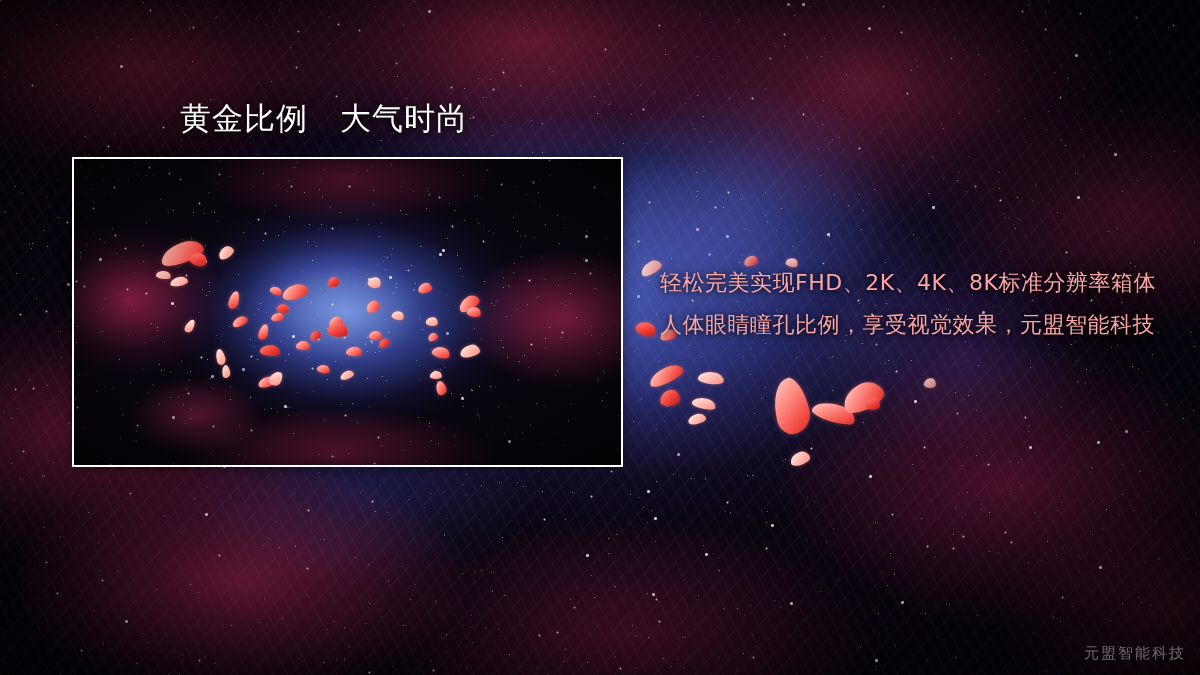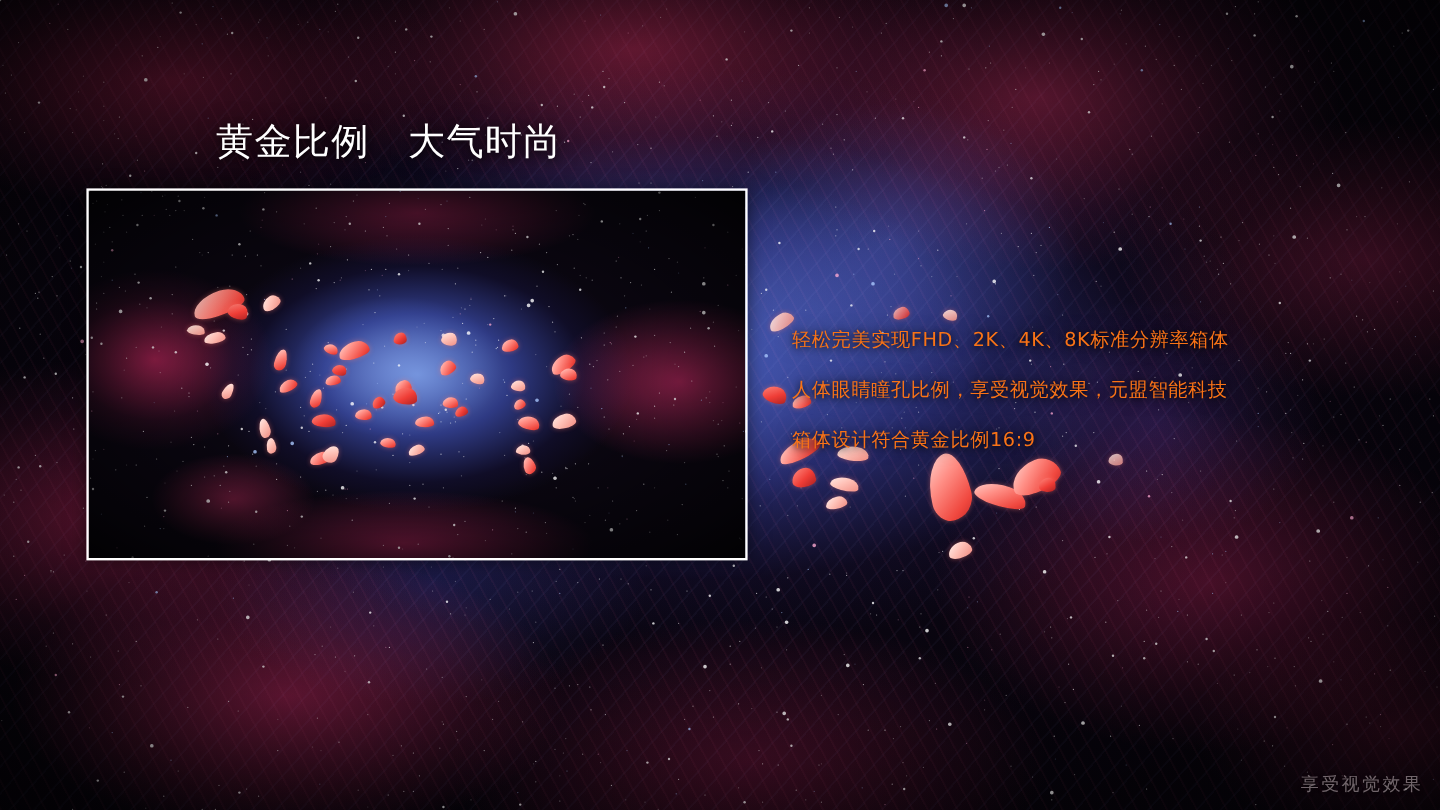--- a/index.html
+++ b/index.html
@@ -122,23 +122,23 @@
   }
   .petal.pale { background:linear-gradient(140deg,#fff0ec 0%,#ffc2b8 45%,#f08a80 100%); }
   .petal.deep { background:linear-gradient(140deg,#ff8e84 0%,#ef3d36 55%,#a81f20 100%); }
 
   
   #body-text {
     position:absolute; left:660px; top:262px;
     width:520px;
   }
   #body-text .line {
-    font-size:16px;
+    font-size:22px;
     line-height:42px;
-    color:#f97316;
+    color:#fca5a5;
     letter-spacing:.5px;
     white-space:pre;
     text-shadow:0 1px 5px rgba(0,0,0,.8), 0 0 14px rgba(0,0,0,.55);
   }
 
   
   #watermark {
     position:absolute; right:14px; bottom:12px;
     font-size:15px;
     letter-spacing:2px;
@@ -230,18 +230,17 @@
       <div class="petal" style="left: 744px; top: 256px; width: 14px; height: 10px; transform: rotate(-12deg); opacity: 0.85;"></div>
       <div class="petal pale" style="left: 640px; top: 262px; width: 22px; height: 12px; transform: rotate(-28deg); opacity: 0.9;"></div>
       <div class="petal pale" style="left: 924px; top: 378px; width: 12px; height: 10px; transform: rotate(10deg); opacity: 0.8;"></div>
       <div class="petal deep" style="left: 636px; top: 322px; width: 20px; height: 14px; transform: rotate(24deg);"></div>
       <div class="petal" style="left: 660px; top: 330px; width: 16px; height: 10px; transform: rotate(-12deg);"></div>
     </div>
 
   <div id="body-text">
     <div class="line">轻松完美实现FHD、2K、4K、8K标准分辨率箱体</div>
     <div class="line">人体眼睛瞳孔比例，享受视觉效果，元盟智能科技</div>
-    <div class="line">箱体设计符合黄金比例16:9</div>
   </div>
 
-  <div id="watermark">享受视觉效果</div>
+  <div id="watermark">元盟智能科技</div>
 
 </div>
 
 </body></html>

